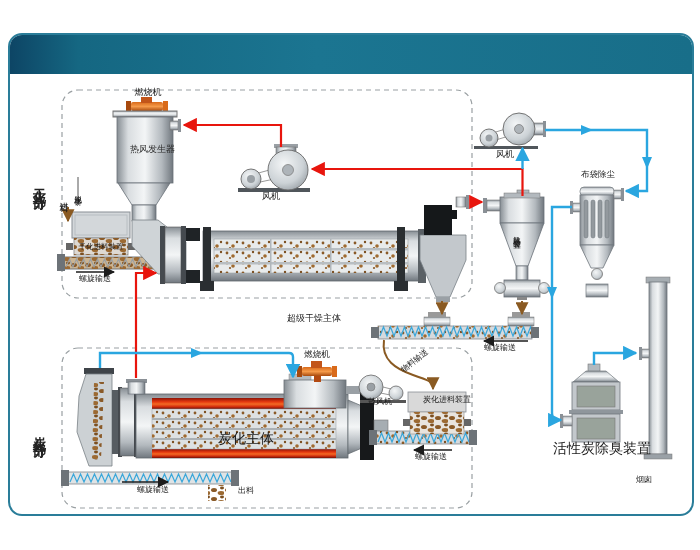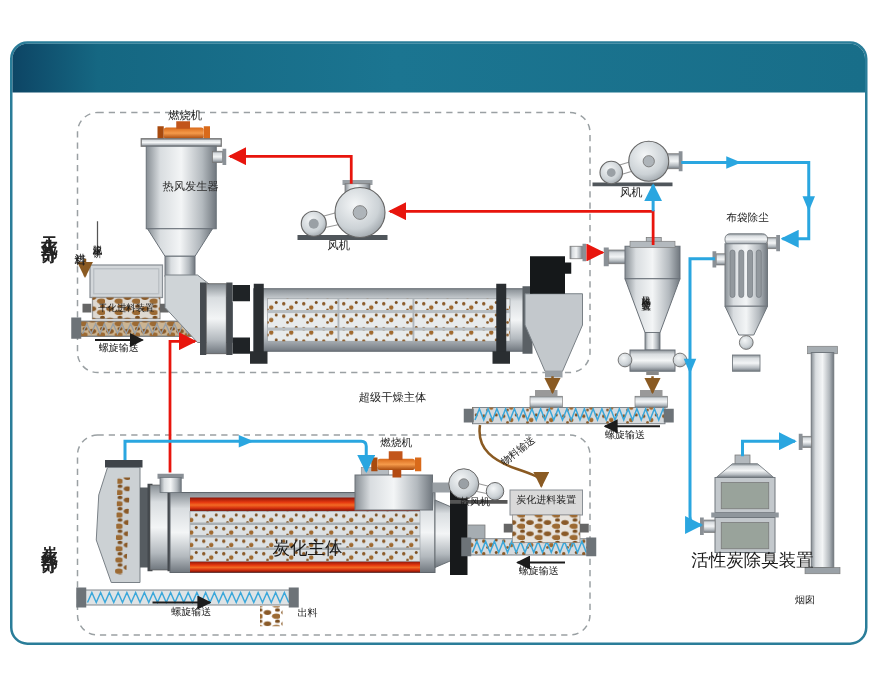--- a/index.html
+++ b/index.html
@@ -352,21 +352,21 @@
   <div class="vlbl" style="left:74px;top:173px;height:36px;font-size:7.5px;">脱水泥饼</div>
   <div class="lbl" style="left:72px;top:219px;width:58px;font-size:7.5px;margin-top:24px;">干化进料装置</div>
   <div class="lbl" style="left:68px;top:275px;width:54px;font-size:8px;">螺旋输送</div>
   <div class="lbl" style="left:256px;top:192px;width:30px;font-size:9px;">风机</div>
   <div class="lbl" style="left:272px;top:282px;width:84px;font-size:9px;margin-top:32px;">超级干燥主体</div>
   <div class="lbl" style="left:490px;top:150px;width:30px;font-size:9px;">风机</div>
   <div class="lbl" style="left:577px;top:170px;width:42px;font-size:8.5px;">布袋除尘</div>
   <div class="vlbl" style="left:513px;top:201px;height:64px;font-size:7.5px;">旋风除尘装置</div>
   <div class="lbl" style="left:477px;top:344px;width:46px;font-size:8px;">螺旋输送</div>
   <div class="lbl" style="left:392px;top:357px;width:46px;font-size:8px;transform:rotate(-38deg);">物料输送</div>
-  <div class="lbl" style="left:409px;top:396px;width:56px;font-size:8px;">炭化进料装置</div>
+  <div class="lbl" style="left:419px;top:396px;width:56px;font-size:8px;">炭化进料装置</div>
   <div class="lbl" style="left:406px;top:453px;width:50px;font-size:8px;">螺旋输送</div>
   <div class="lbl" style="left:295px;top:350px;width:44px;font-size:8.5px;">燃烧机</div>
   <div class="lbl" style="left:358px;top:398px;width:44px;font-size:8px;">鼓风机</div>
   <div class="lbl" style="left:214px;top:431px;width:64px;font-size:14px;">炭化主体</div>
   <div class="lbl" style="left:126px;top:486px;width:54px;font-size:8px;">螺旋输送</div>
   <div class="lbl" style="left:228px;top:487px;width:36px;font-size:8px;">出料</div>
   <div class="lbl" style="left:553px;top:441px;width:86px;font-size:14px;">活性炭除臭装置</div>
   <div class="lbl" style="left:627px;top:460px;width:34px;font-size:8px;margin-top:16px;">烟囱</div>
 
 </div>

